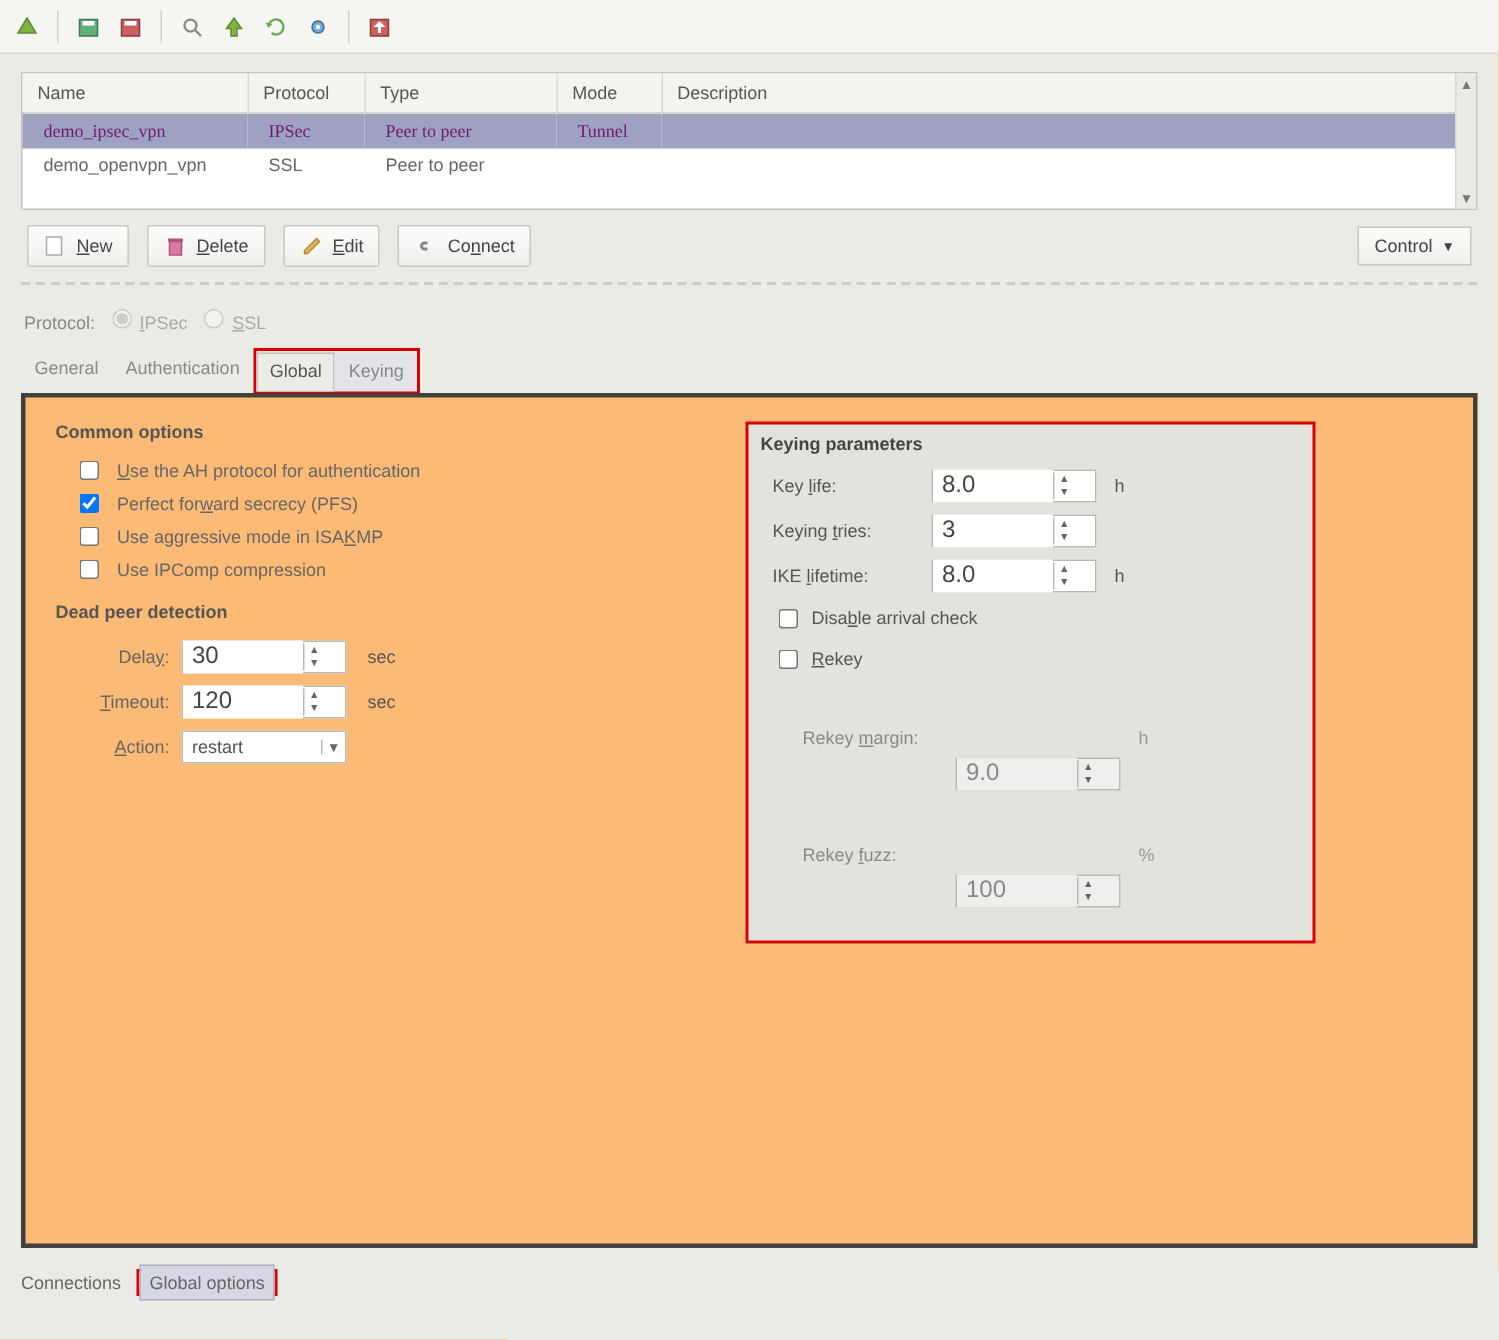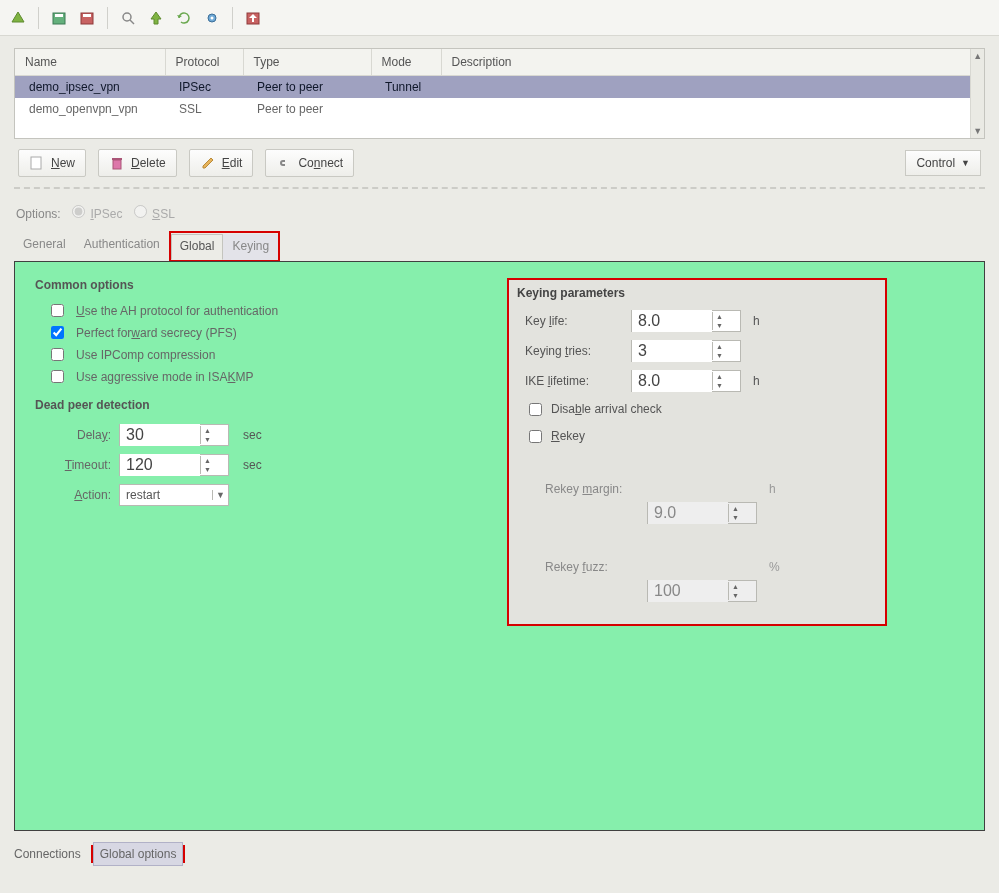--- a/index.html
+++ b/index.html
@@ -53,21 +53,22 @@
     color: #555;
   }
   th:last-child { border-right: none; }
   td {
     padding: 4px 14px;
     color: #666;
     height: 22px;
   }
   tr.selected td {
     background: #9fa1c0;
-    color: #0f172a;
+    color: #701a75;
+    font-family: Liberation Serif, serif;
   }
   .vscroll {
     width: 14px;
     background: #eaeae4;
     border-left: 1px solid #d8d8d2;
     display:flex; flex-direction:column; justify-content:space-between;
     font-size:9px; color:#777; align-items:center;
     padding:2px 0;
   }
   .action-row {
@@ -121,25 +122,25 @@
     background:#ecece7;
     border:1px solid #c4c4be;
     border-bottom:1px solid #ecece7;
     color:#555;
   }
   .tab-highlight-group {
     border:2px solid #d60000;
     display:flex;
   }
   .tab-body {
-    border:1px solid #404040;
-    background:#86efac;
+    border:3px solid #404040;
+    background:#fdba74;
     padding: 16px 20px;
     min-height: 570px;
-    display:flex; gap:52px;
+    display:flex; gap:40px;
   }
   .leftcol { flex: 0 0 420px; }
   .rightcol { flex: 0 0 380px; }
   .group-title {
     font-weight:bold;
     color:#555;
     margin-bottom:8px;
   }
   .ck-row {
     display:flex; align-items:center; gap:10px;
@@ -346,21 +347,21 @@
       <span>Co<span class="u">n</span>nect</span>
     </div>
     <div class="spacer"></div>
     <div class="control-drop">
       <span>Control</span>
       <span style="font-size:9px">▼</span>
     </div>
   </div>
 
   <div class="proto-row">
-    <span>Options:</span>
+    <span>Protocol:</span>
     <input type="radio" checked="" disabled="" style="">
     <span style="color:#aaa"><span class="u">I</span>PSec</span>
     <input type="radio" disabled="" style="">
     <span style="color:#aaa"><span class="u">S</span>SL</span>
   </div>
 
   <div class="tabs">
     <div class="tab nonactive">General</div>
     <div class="tab nonactive">Authentication</div>
     <div class="tab-highlight-group">
@@ -376,25 +377,25 @@
       <div class="ck-row">
           <input type="checkbox" style="">
           <span><span class="u">U</span>se the AH protocol for authentication</span>
         </div>
       <div class="ck-row">
           <input type="checkbox" checked="" style="">
           <span>Perfect for<span class="u">w</span>ard secrecy (PFS)</span>
         </div>
       <div class="ck-row">
           <input type="checkbox" style="">
-          <span>Use IPComp compression</span>
+          <span>Use aggressive mode in ISA<span class="u">K</span>MP</span>
         </div>
       <div class="ck-row">
           <input type="checkbox" style="">
-          <span>Use aggressive mode in ISA<span class="u">K</span>MP</span>
+          <span>Use IPComp compression</span>
         </div>
 
       <div class="group-title" style="margin-top:10px">Dead peer detection</div>
 
       <div class="form-row">
         <label>Dela<span class="u">y</span>:</label>
         <div class="spin">
           <input type="text" value="30" style="">
           <div class="arrows">
               <span>▲</span>

